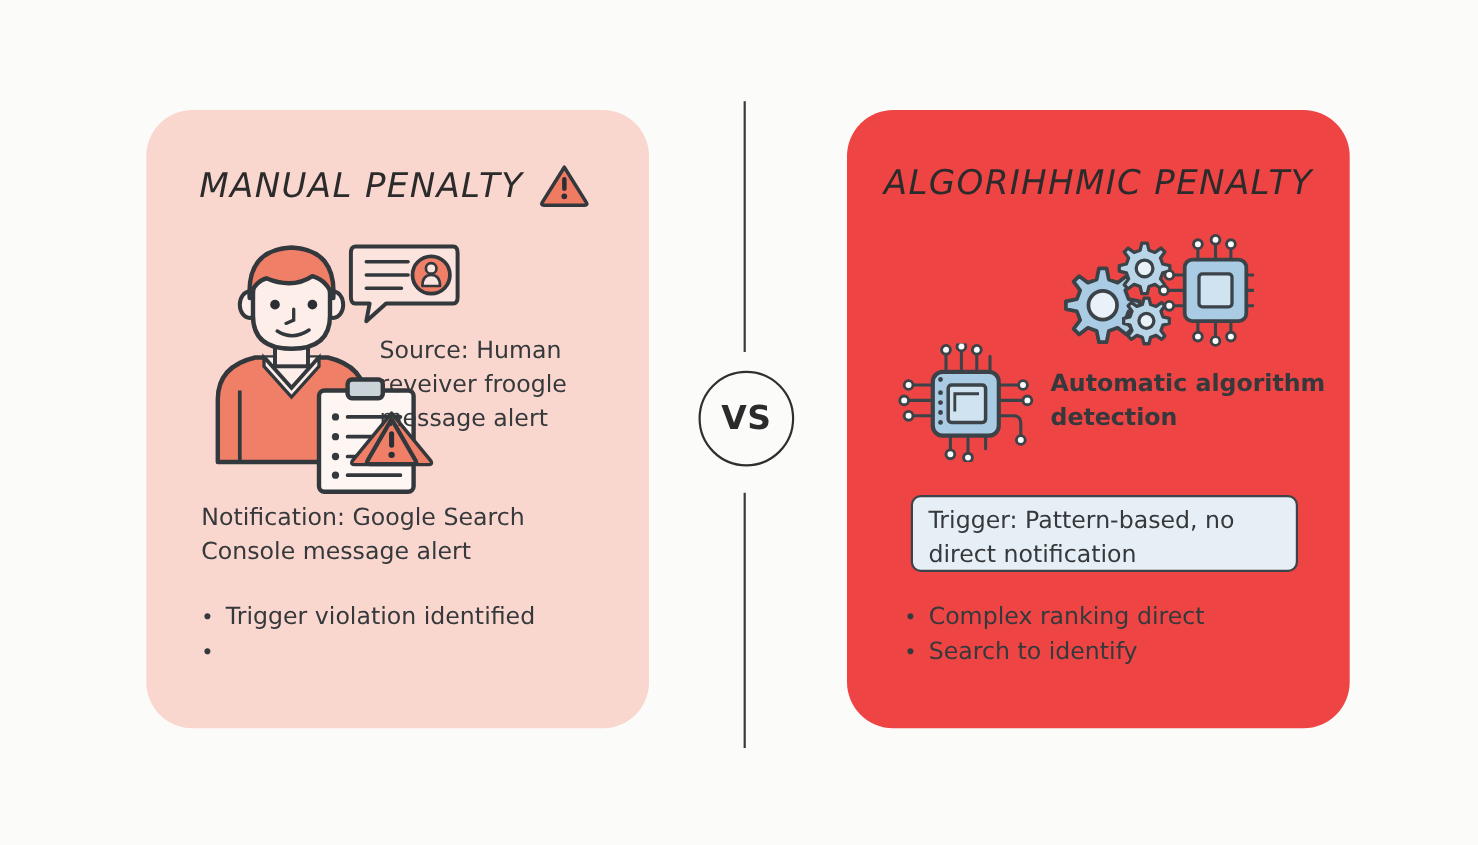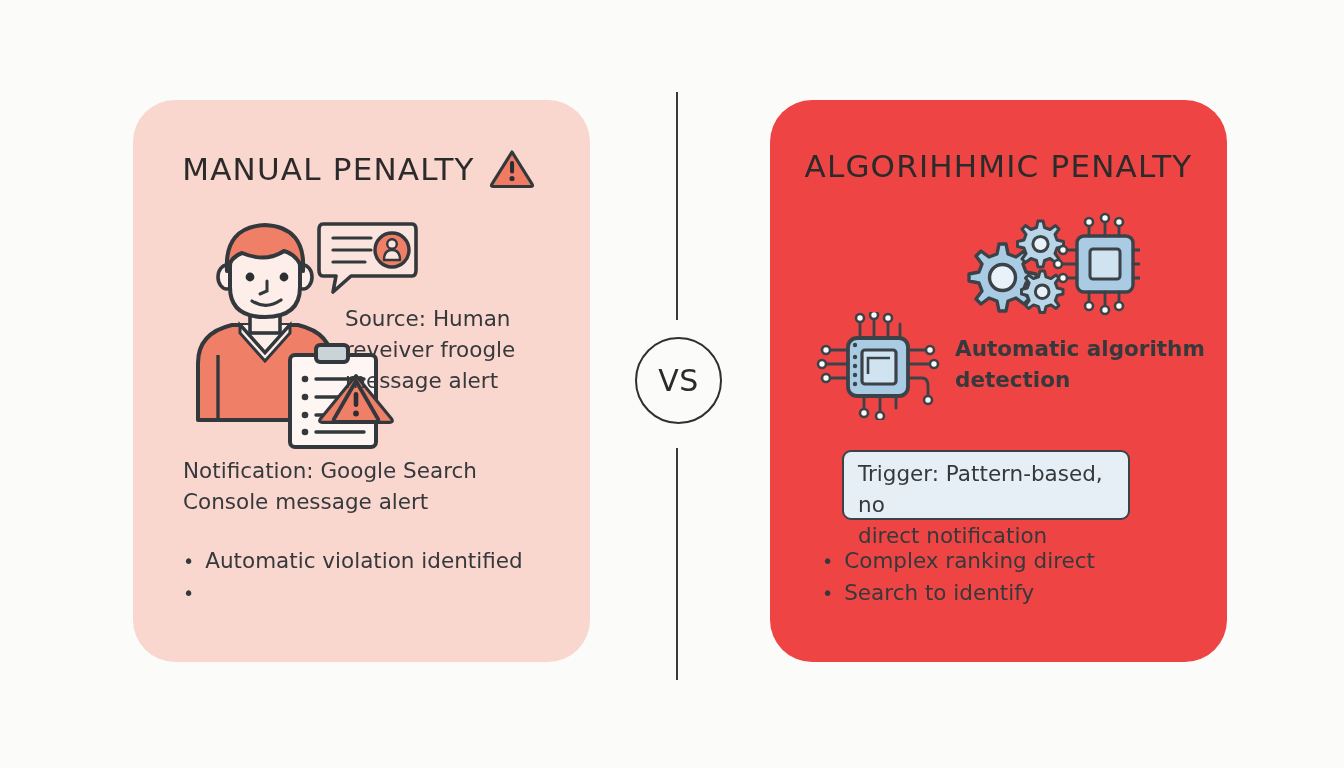--- a/index.html
+++ b/index.html
@@ -58,38 +58,40 @@
     white-space: nowrap;
   }
   .panel-left .panel-title {
     padding-right: 6px;
   }
   .title-row {
     display: inline-flex;
     align-items: center;
     gap: 14px;
     justify-content: space-between;
+    font-style: italic;
   }
 
   
   .vs-badge {
     position: absolute;
     left: 635px;
     top: 337px;
     width: 83px;
     height: 83px;
     border-radius: 50%;
     border: 2.6px solid #2f2f2f;
     background: #fbfbfa;
     display: flex;
     align-items: center;
     justify-content: center;
     font-size: 30px;
     color: #2b2b2b;
     letter-spacing: 0.5px;
+    font-weight: bold;
   }
 
   .divider {
     position: absolute;
     left: 676px;
     width: 2px;
     background: #3a3a3a;
   }
   .divider-top { top: 92px; height: 228px; }
   .divider-bottom { top: 448px; height: 232px; }
@@ -106,28 +108,27 @@
 
   .src-text-left  { left: 345px; top: 303px; width: 215px; }
   .src-text-right { left: 955px; top: 333px; width: 250px; font-weight: bold; }
 
   .notif-text-left { left: 183px; top: 455px; width: 360px; }
 
   .trigger-box {
     position: absolute;
     left: 828px;
     top: 450px;
-    width: 288px;
+    width: 352px;
     height: 70px;
     box-sizing: border-box;
     border: 2px solid #3b4349;
     border-radius: 9px;
     background: #e6eff5;
     padding: 6px 12px 6px 14px;
-    margin-left: 14px;
   }
   .trigger-box .body-text {
     position: static;
     display: block;
   }
 
   .bullets {
     position: absolute;
     color: #36393c;
     font-size: 21.5px;
@@ -235,21 +236,21 @@
   <div class="body-text src-text-left">Source: Human
 reveiver froogle
 message alert</div>
 
   <div class="body-text notif-text-left">Notification: Google Search
 Console message alert</div>
 
   <div class="bullets bullets-left">
     <div class="bullet-line">
       <span class="bullet-dot">•</span>
-      <span>Automatic violation identified</span>
+      <span>Trigger violation identified</span>
     </div>
     <div class="bullet-line">
       <span class="bullet-dot">•</span>
     </div>
   </div>
 
   <div class="panel panel-right">
     <div class="panel-title">
       <span class="title-row">
         <span>ALGORIHHMIC PENALTY</span>

